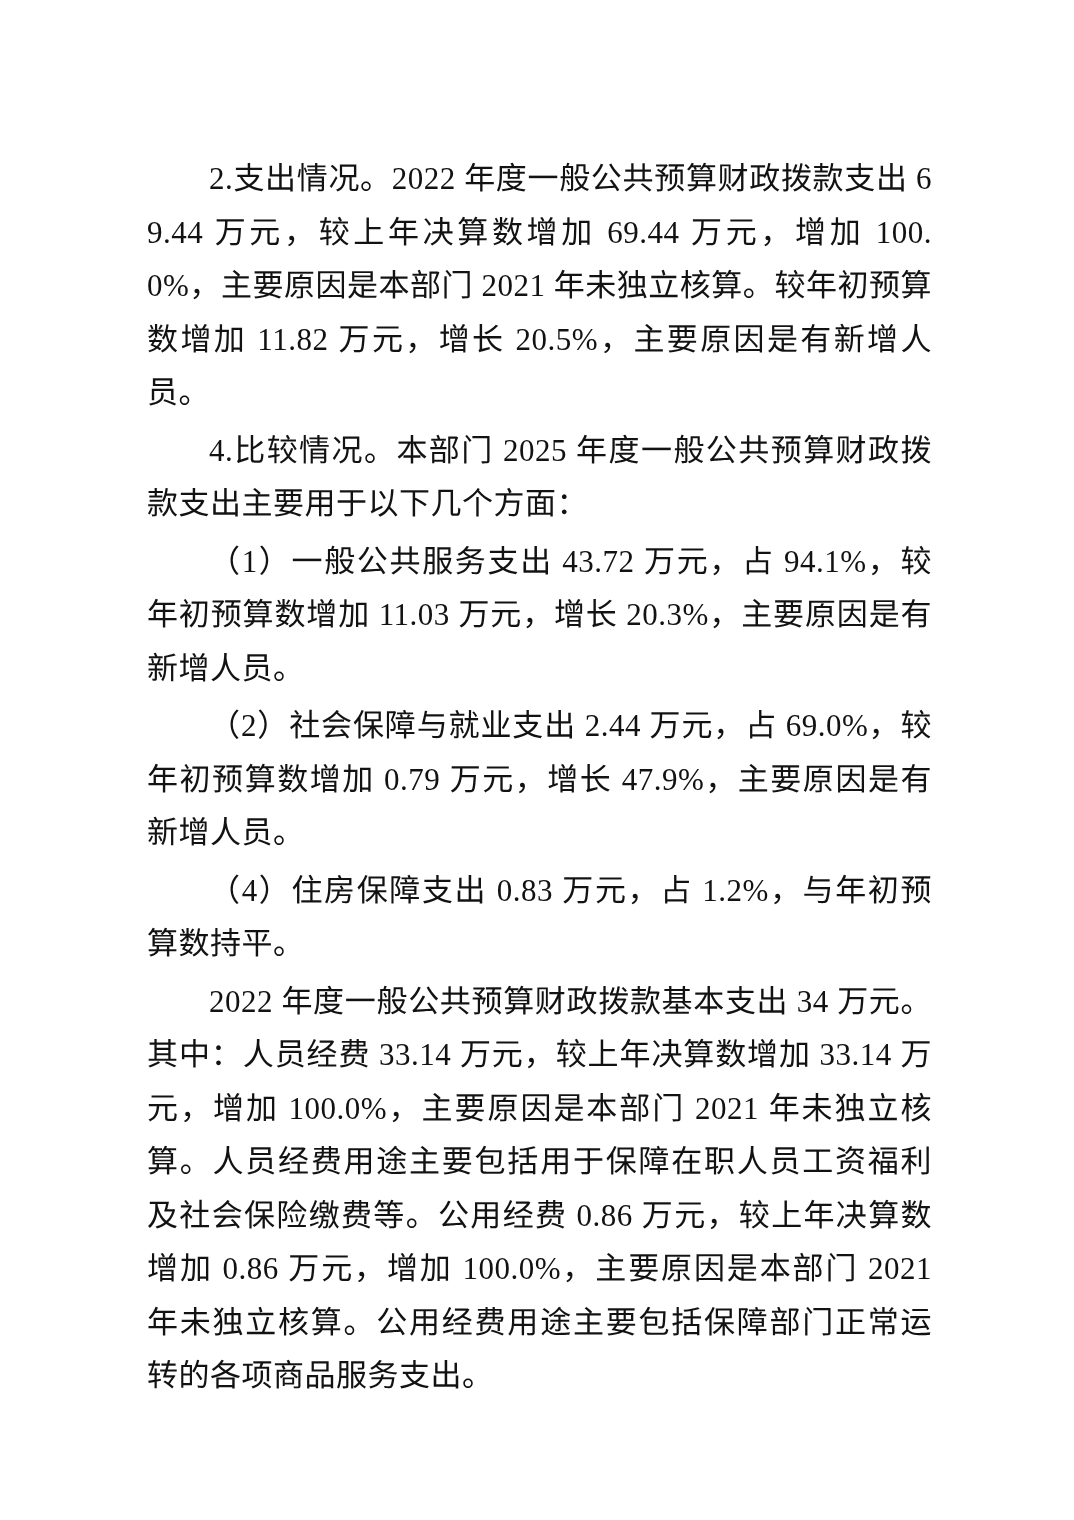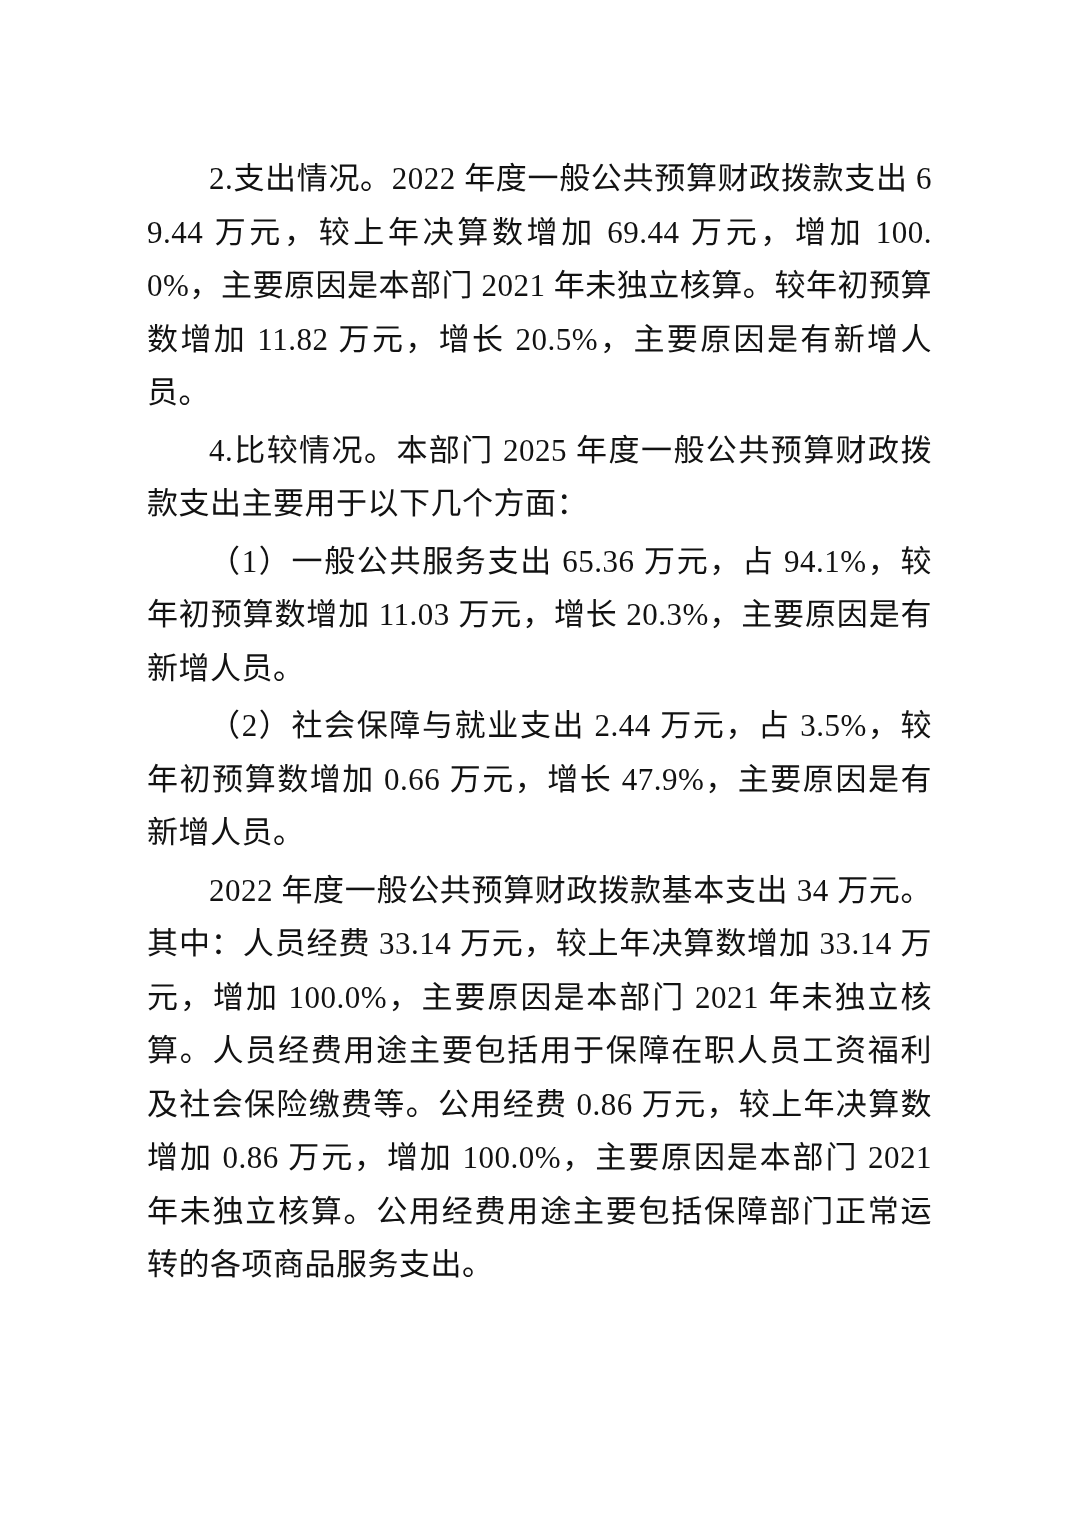--- a/index.html
+++ b/index.html
@@ -32,17 +32,18 @@
     text-indent: 2em;
     word-break: break-all;
   }
 </style>
 </head>
 <body>
 
 <div class="page">
   <p>2.支出情况。2022 年度一般公共预算财政拨款支出 69.44 万元，较上年决算数增加 69.44 万元，增加 100.0%，主要原因是本部门 2021 年未独立核算。较年初预算数增加 11.82 万元，增长 20.5%，主要原因是有新增人员。</p>
   <p>4.比较情况。本部门 2025 年度一般公共预算财政拨款支出主要用于以下几个方面：</p>
-  <p>（1）一般公共服务支出 65.36 万元，占 94.1%，较年初预算数增加 11.03 万元，增长 20.3%，主要原因是有新增人员。</p>
-  <p>（2）社会保障与就业支出 2.44 万元，占 3.5%，较年初预算数增加 0.66 万元，增长 47.9%，主要原因是有新增人员。</p>
+  <p>（1）一般公共服务支出 43.72 万元，占 94.1%，较年初预算数增加 11.03 万元，增长 20.3%，主要原因是有新增人员。</p>
+  <p>（2）社会保障与就业支出 2.44 万元，占 69.0%，较年初预算数增加 0.79 万元，增长 47.9%，主要原因是有新增人员。</p>
+  <p>（4）住房保障支出 0.83 万元，占 1.2%，与年初预算数持平。</p>
   <p>2022 年度一般公共预算财政拨款基本支出 34 万元。其中：人员经费 33.14 万元，较上年决算数增加 33.14 万元，增加 100.0%，主要原因是本部门 2021 年未独立核算。人员经费用途主要包括用于保障在职人员工资福利及社会保险缴费等。公用经费 0.86 万元，较上年决算数增加 0.86 万元，增加 100.0%，主要原因是本部门 2021 年未独立核算。公用经费用途主要包括保障部门正常运转的各项商品服务支出。</p>
 
 </div>
 
 </body></html>

